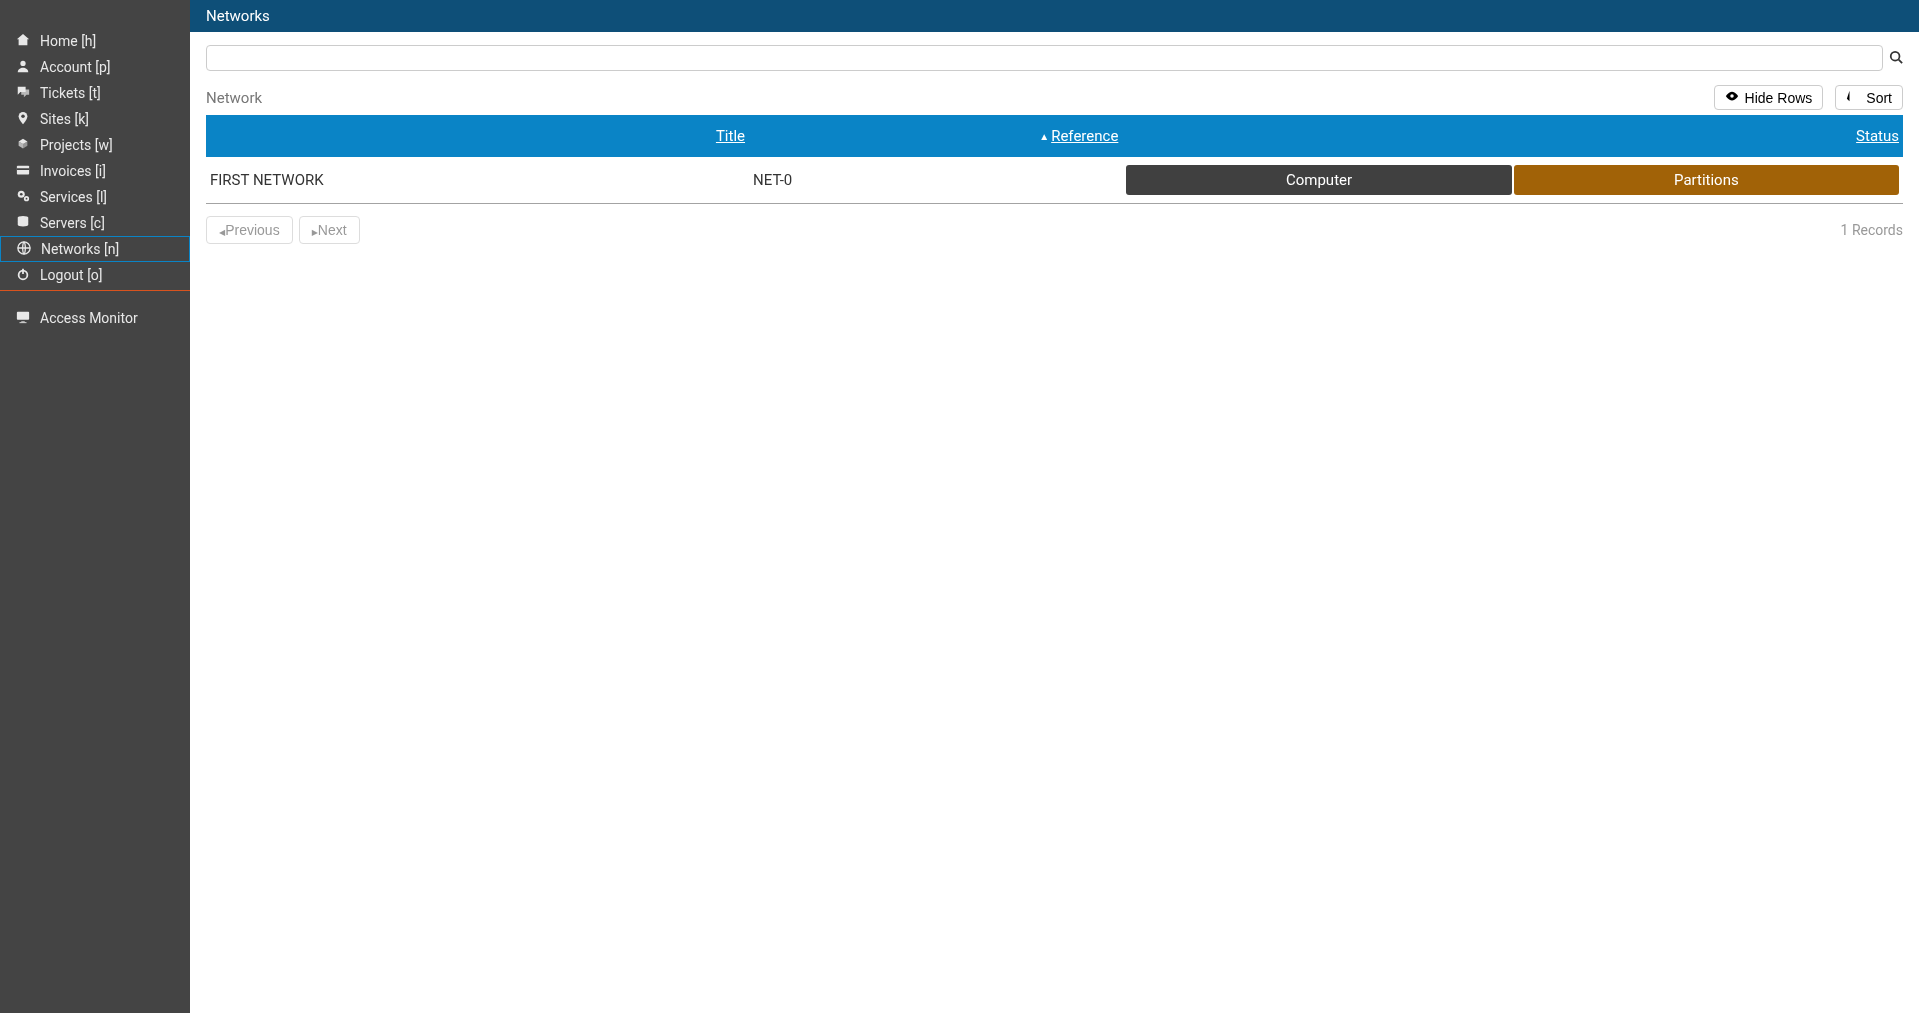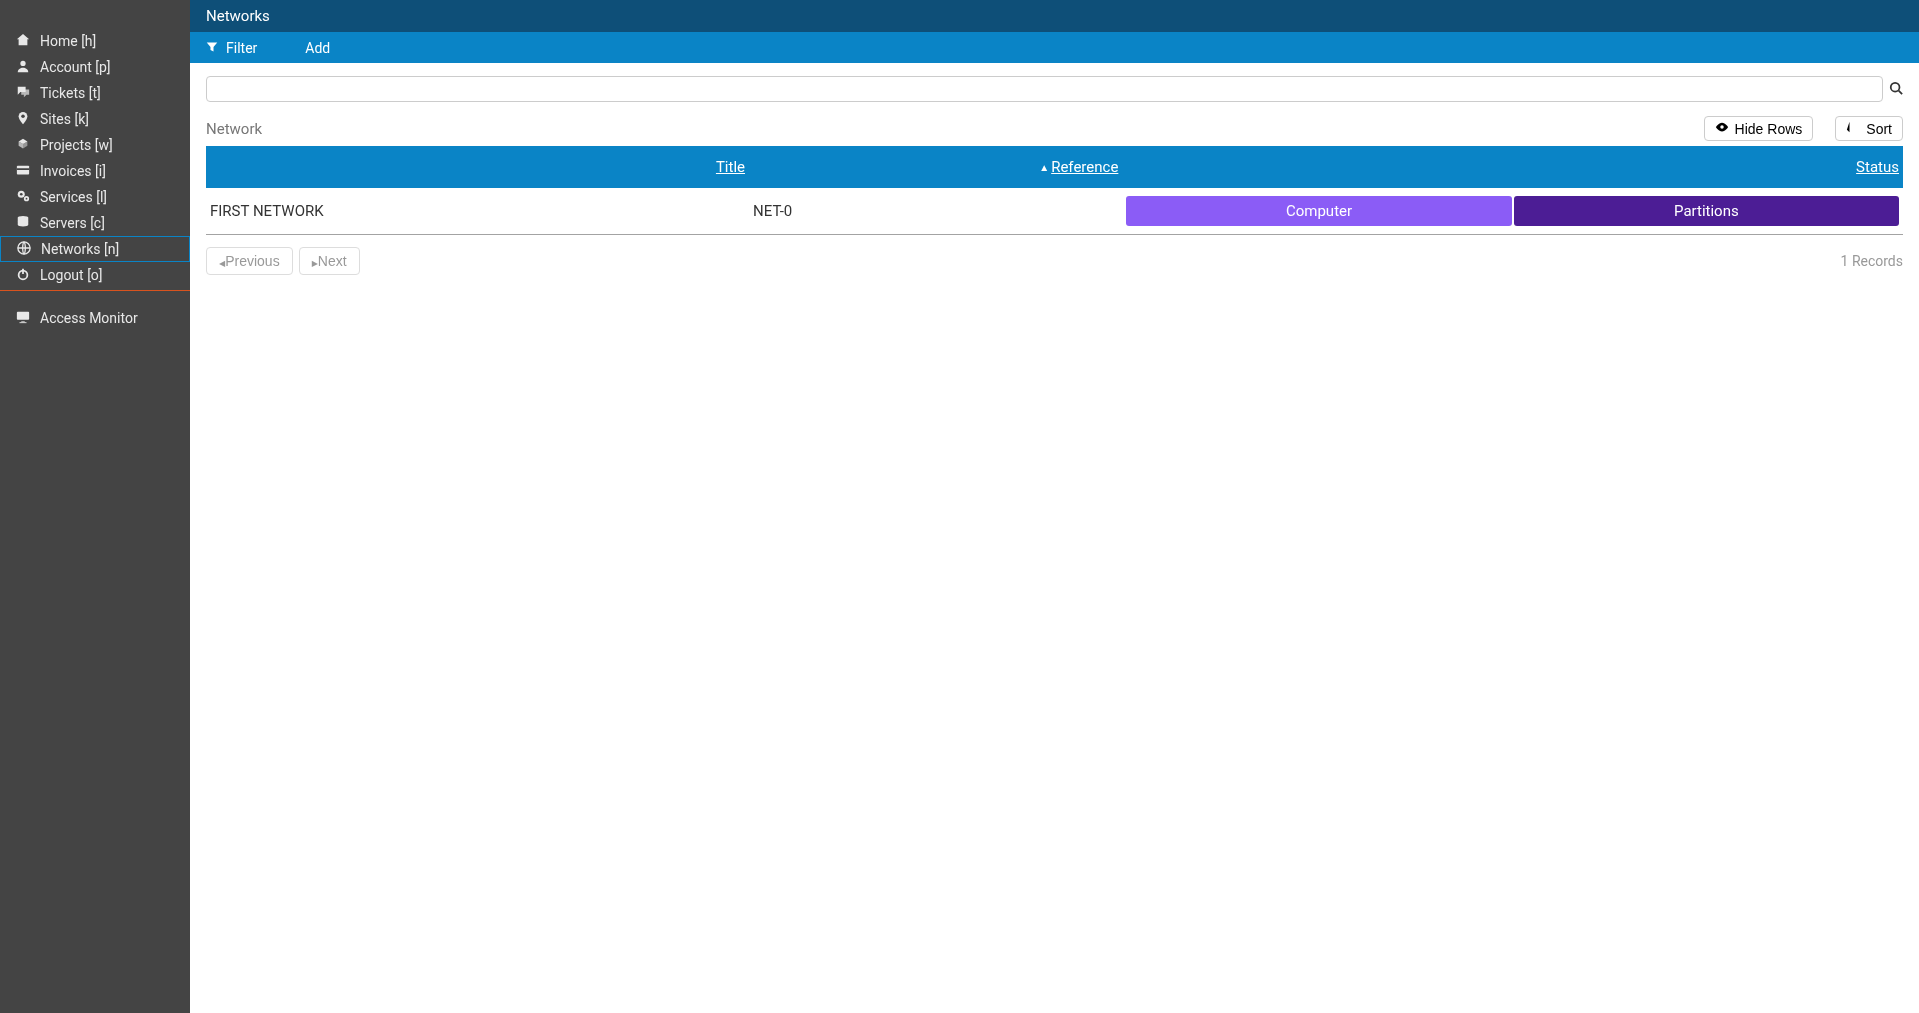--- a/index.html
+++ b/index.html
@@ -105,21 +105,21 @@
   }
 
   .toolbar-row {
     display: flex;
     align-items: center;
     justify-content: space-between;
     margin-top: 14px;
     color: #777;
     font-size: 15px;
   }
-  .toolbar-buttons { display: flex; gap: 22px; }
+  .toolbar-buttons { display: flex; gap: 12px; }
   .tool-btn {
     border: 1px solid #ccc;
     background: #fff;
     border-radius: 4px;
     padding: 3px 10px;
     font-size: 14px;
     display: flex;
     align-items: center;
     gap: 6px;
     cursor: pointer;
@@ -143,22 +143,22 @@
   }
   .status-cell { display: flex; gap: 2px; }
   .badge {
     flex: 1;
     text-align: center;
     color: #fff;
     padding: 6px 0;
     border-radius: 3px;
     font-size: 15px;
   }
-  .badge-green { background: #8b5cf6; }
-  .badge-orange { background: #4c1d95; }
+  .badge-green { background: #404040; }
+  .badge-orange { background: #a16207; }
 
   .pager-row {
     display: flex;
     justify-content: space-between;
     align-items: center;
     margin-top: 12px;
   }
   .pager-buttons { display: flex; gap: 6px; }
   .pager-btn {
     border: 1px solid #ddd;
@@ -289,33 +289,20 @@
             </svg>
         </span>
         <span>Access Monitor</span>
       </li>
     </ul>
   </aside>
 
   <main class="main">
     <div class="title-bar">
       <span>Networks</span>
-    </div>
-    <div class="action-bar">
-      <div class="action-item">
-        <span>
-          <svg width="12" height="12" viewBox="0 0 16 16" fill="currentColor">
-              <path d="M1 2h14l-5 6v6l-4-2V8z"></path>
-            </svg>
-        </span>
-        <span>Filter</span>
-      </div>
-      <div class="action-item">
-        <span>Add</span>
-      </div>
     </div>
 
     <div class="content">
       <div class="search-row">
         <input type="text" class="search-input" value="" style="">
         <span class="search-btn">
           <svg width="14" height="14" viewBox="0 0 16 16" fill="none" stroke="currentColor" stroke-width="2">
               <circle cx="7" cy="7" r="5"></circle>
               <path d="M11 11l4 4"></path>
             </svg>

